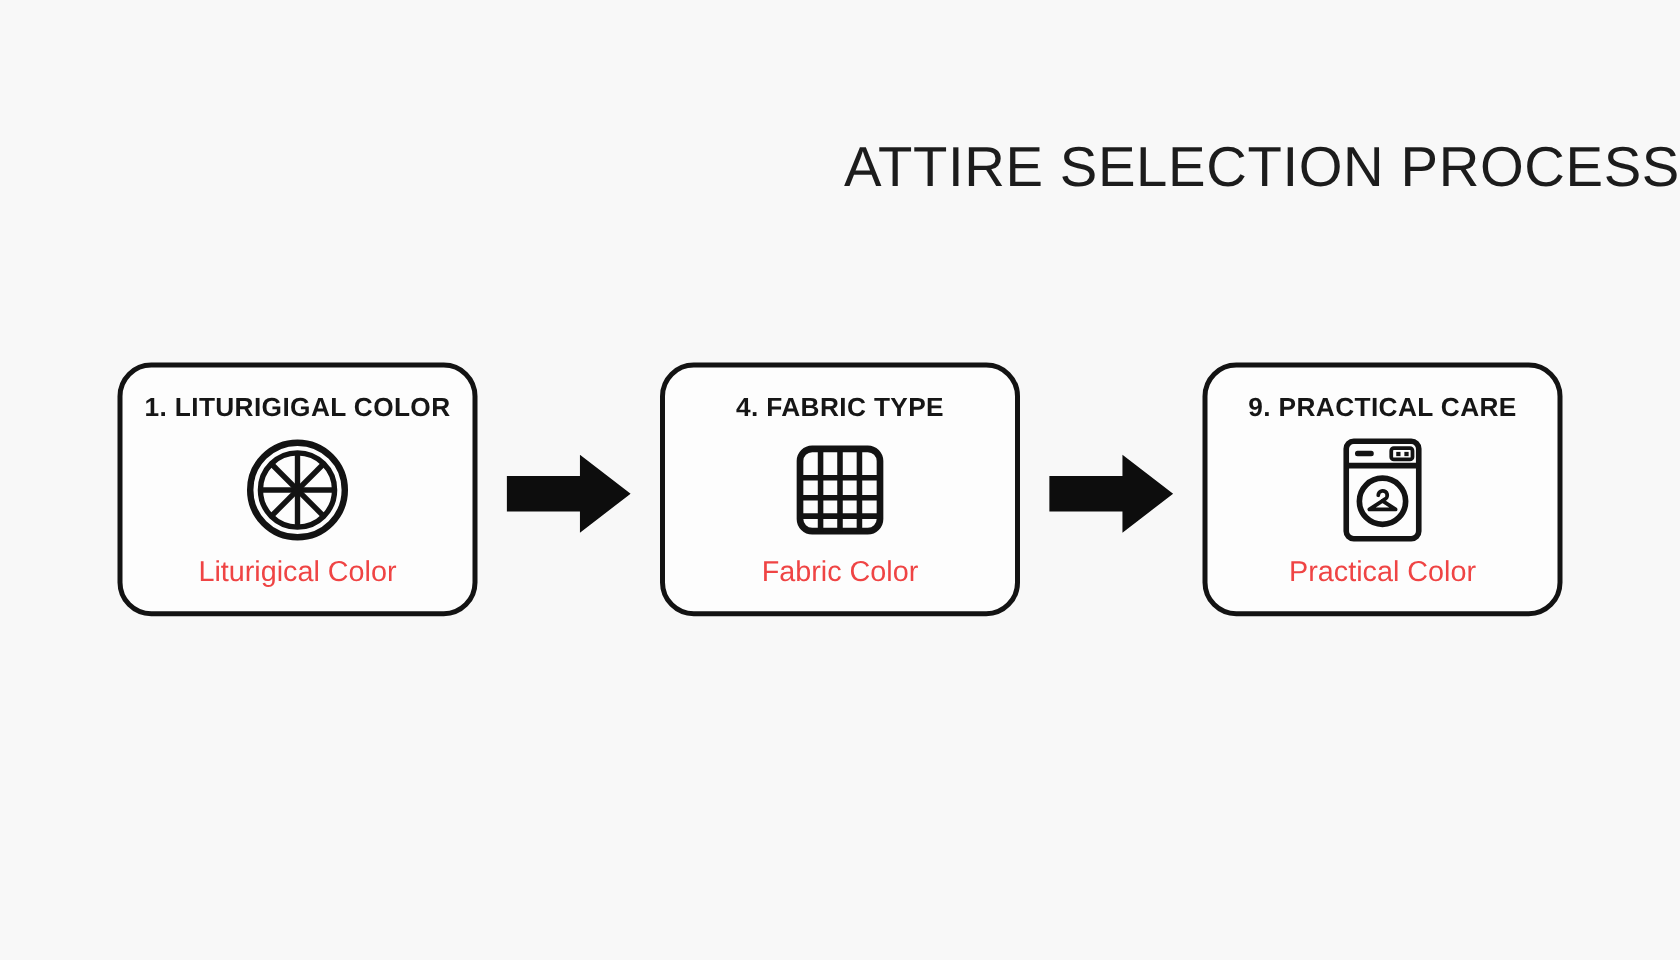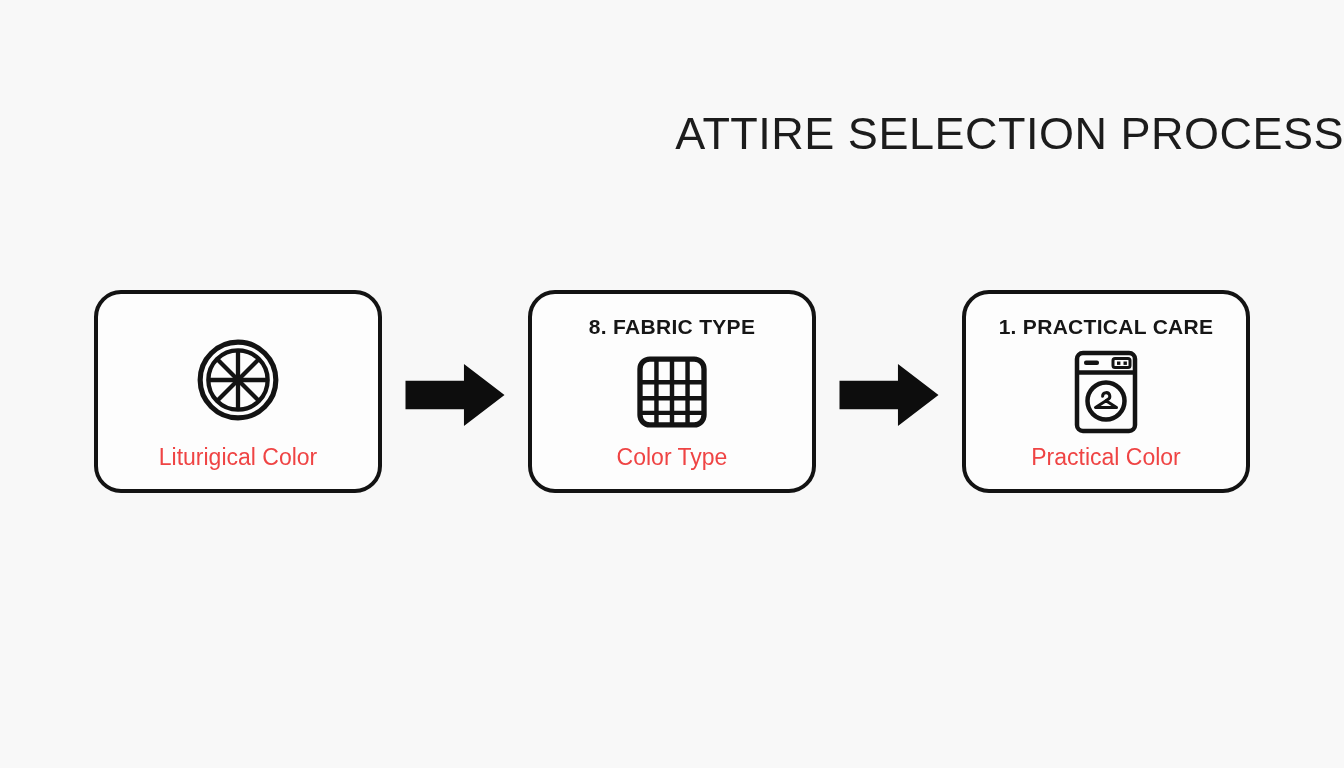--- a/index.html
+++ b/index.html
@@ -78,63 +78,64 @@
 </head>
 <body>
 
 <div class="canvas">
 
   <h1 class="page-title">ATTIRE SELECTION PROCESS</h1>
 
   <div class="flow-row">
 
     <div class="step-card">
+      <div class="card-header">1. LITURIGIGAL COLOR</div>
       <div class="icon-wrap">
         <svg width="86" height="86" viewBox="0 0 100 100" fill="none" stroke="#131313">
           <circle cx="50" cy="50" r="44" stroke-width="6"></circle>
           <circle cx="50" cy="50" r="34.5" stroke-width="5"></circle>
           <line x1="50" y1="15.5" x2="50" y2="84.5" stroke-width="5"></line>
           <line x1="15.5" y1="50" x2="84.5" y2="50" stroke-width="5"></line>
           <line x1="25.6" y1="25.6" x2="74.4" y2="74.4" stroke-width="5"></line>
           <line x1="74.4" y1="25.6" x2="25.6" y2="74.4" stroke-width="5"></line>
         </svg>
       </div>
       <div class="card-label">Liturigical Color</div>
     </div>
 
     <div class="arrow">
       <svg width="102" height="66" viewBox="0 0 105 70">
         <polygon points="0,20 62,20 62,2 105,35 62,68 62,50 0,50" fill="#0d0d0d"></polygon>
       </svg>
     </div>
 
     <div class="step-card">
-      <div class="card-header">8. FABRIC TYPE</div>
+      <div class="card-header">4. FABRIC TYPE</div>
       <div class="icon-wrap">
         <svg width="80" height="80" viewBox="0 0 90 90" fill="none" stroke="#131313">
           <rect x="9" y="8" width="72" height="74" rx="11" stroke-width="6"></rect>
           <line x1="27.5" y1="8" x2="27.5" y2="82" stroke-width="5"></line>
           <line x1="45" y1="8" x2="45" y2="82" stroke-width="5"></line>
           <line x1="62.5" y1="8" x2="62.5" y2="82" stroke-width="5"></line>
           <line x1="9" y1="34" x2="81" y2="34" stroke-width="5"></line>
           <line x1="9" y1="52" x2="81" y2="52" stroke-width="5"></line>
           <line x1="9" y1="68.5" x2="81" y2="68.5" stroke-width="5"></line>
         </svg>
       </div>
-      <div class="card-label">Color Type</div>
+      <div class="card-label">Fabric Color</div>
     </div>
 
     <div class="arrow">
       <svg width="102" height="66" viewBox="0 0 105 70">
         <polygon points="0,20 62,20 62,2 105,35 62,68 62,50 0,50" fill="#0d0d0d"></polygon>
       </svg>
     </div>
 
     <div class="step-card">
-      <div class="card-header">1. PRACTICAL CARE</div>
+      <div class="card-header">9. PRACTICAL CARE</div>
       <div class="icon-wrap">
         <svg width="64" height="84" viewBox="0 0 64 84" fill="none" stroke="#131313">
           <rect x="3" y="3" width="58" height="78" rx="6" stroke-width="4.5"></rect>
           <line x1="3" y1="22.5" x2="61" y2="22.5" stroke-width="4.5"></line>
           <rect x="10" y="10.5" width="15" height="4.5" rx="2" fill="#131313" stroke="none"></rect>
           <rect x="39" y="8.5" width="17" height="9" rx="2" stroke-width="3"></rect>
           <rect x="43" y="11.5" width="3.4" height="3.4" fill="#131313" stroke="none"></rect>
           <rect x="49.5" y="11.5" width="3.4" height="3.4" fill="#131313" stroke="none"></rect>
           <circle cx="32" cy="51" r="18.5" stroke-width="4.5"></circle>
           <path d="M28.6 46.2 a3.6 3.6 0 1 1 4.9 3.4 l-1.5 1.1" stroke-width="3" stroke-linecap="round"></path>

